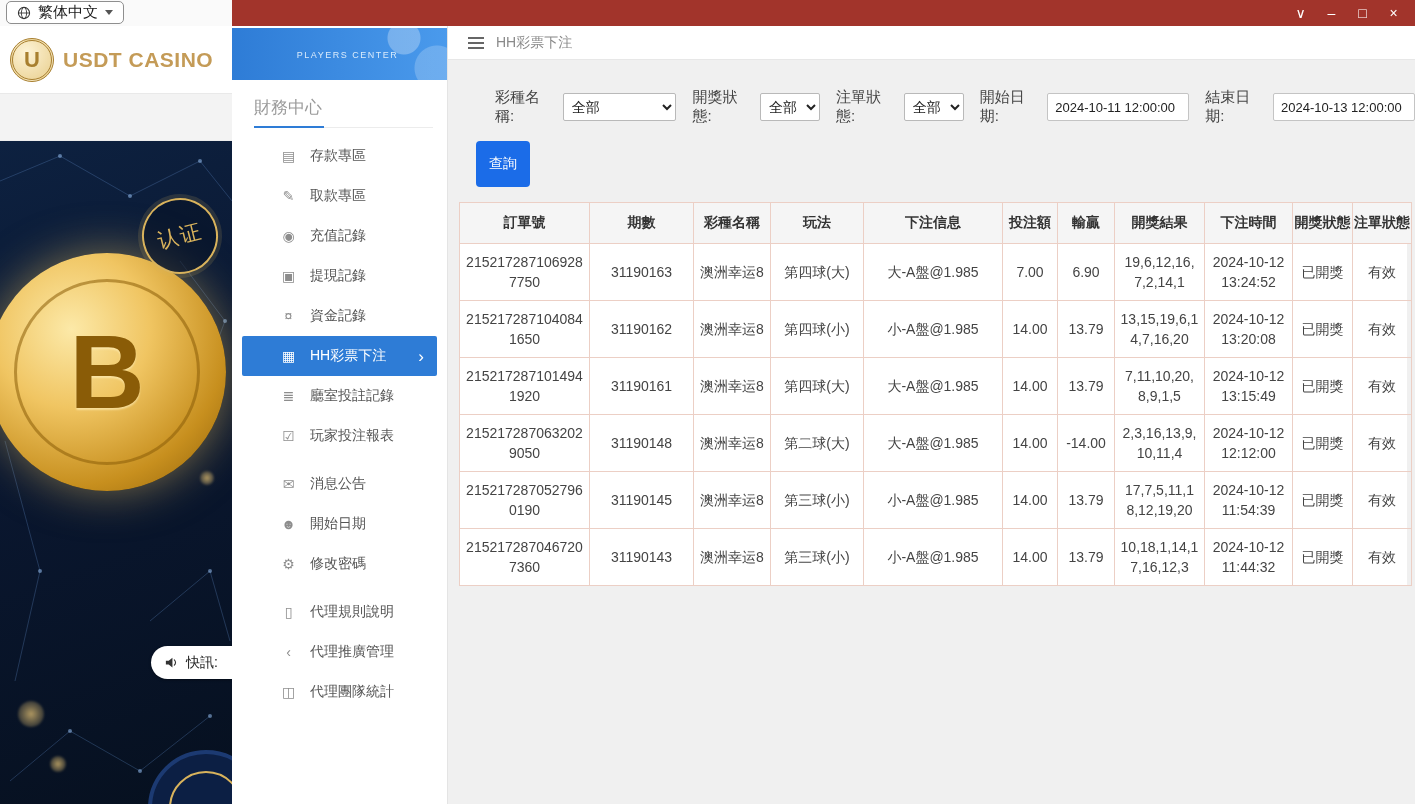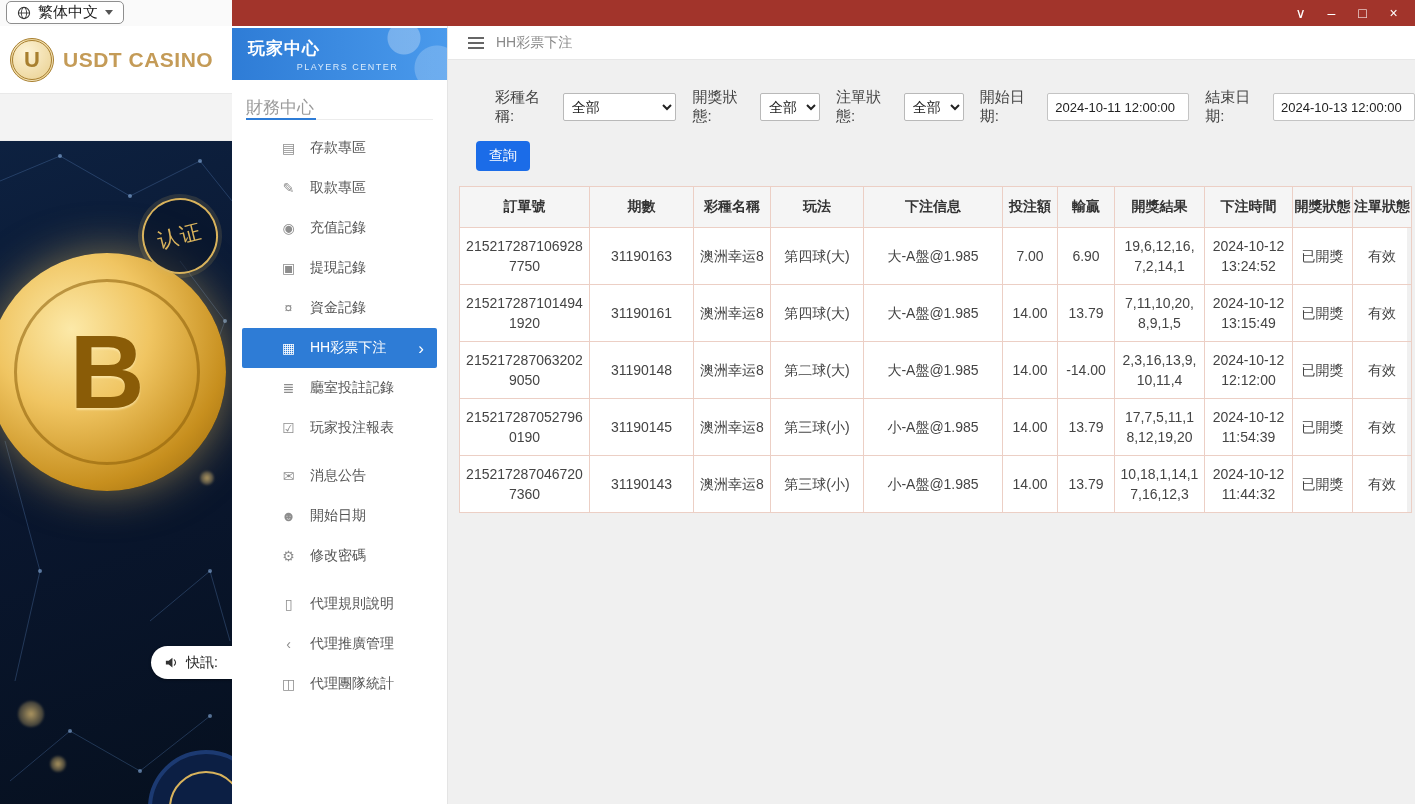--- a/index.html
+++ b/index.html
@@ -51,21 +51,21 @@
   
   .sidebar { position:absolute; top:26px; left:232px; width:216px; bottom:0; background:#fff; overflow:hidden;
     border-right:1px solid #e4e4e4; }
   .sidebar-header { height:52px; margin-top:2px; padding-left:16px; display:flex; flex-direction:column; justify-content:center;
     background:
       radial-gradient(circle at 172px 10px, rgba(255,255,255,.28) 0 16px, rgba(255,255,255,0) 17px),
       radial-gradient(circle at 205px 40px, rgba(255,255,255,.20) 0 22px, rgba(255,255,255,0) 23px),
       linear-gradient(90deg,#2e7cd6,#4a9aec); }
   .sb-title { color:#fff; font-size:17px; font-weight:bold; letter-spacing:1px; }
   .sb-sub { color:#d9ebfc; font-size:9px; letter-spacing:1.5px; margin-top:2px;text-align:center; }
-  .section-title { margin:16px 14px 0 14px; font-size:17px; color:#9a9a9a;
+  .section-title { margin:16px 14px 0 22px; padding-bottom:8px; font-size:17px; color:#9a9a9a;
     border-bottom:1px solid #ececec; position:relative; }
   .section-title::after { content:""; position:absolute; left:0; bottom:-1px; width:70px; height:2px; background:var(--accent); }
   .menu-item { height:40px; margin:0 10px; display:flex; align-items:center; gap:13px; padding-left:38px;
     font-size:14px; color:#555; position:relative; cursor:pointer; border-radius:2px; }
   .menu-item:first-of-type { margin-top:0; }
   .mi-icon { width:17px; text-align:center; color:#8d8d8d; font-size:14px; }
   .menu-item.active { background:var(--accent); color:#fff; }
   .menu-item.active .mi-icon { color:#fff; }
   .menu-item .chev { position:absolute; right:13px; font-size:17px; color:#fff; line-height:1; }
   .sidebar .first-gap { height:8px; }
@@ -79,21 +79,21 @@
   .filter-panel { margin-top:16px; padding:12px 0 0 28px; }
   .filter-row { display:flex; align-items:center;margin-left:19px; }
   .filter-row label { font-size:15px; color:#444; margin-right:6px; }
   .filter-row label:not(:first-child) { margin-left:16px; }
   .sel { height:28px; border:1px solid #b9b9b9; background:#fff; border-radius:2px; font-size:14px; color:#222; padding:0 4px; font-family:inherit; }
   .sel.wide { width:118px; }
   .sel.small { width:62px; }
   .date-input { height:28px; width:142px; border:1px solid #c4c4c4; border-radius:2px; background:#fff;
     font-size:13px; color:#222; padding:0 7px; font-family:inherit; }
   .search-row { margin-top:15px; }
-  .btn-search { background:#1b6ce8; color:#fff; border:none; border-radius:4px; height:30px; padding:0 13px;
+  .btn-search { background:#1b6ce8; color:#fff; border:none; border-radius:4px; height:46px; padding:0 13px;
     font-size:14px; cursor:pointer; font-family:inherit; }
 
   .table-wrap { margin:15px 8px 0 11px; background:#fff; }
   table { border-collapse:collapse; width:952px; table-layout:fixed; }
   th, td { border:1px solid var(--tborder); text-align:center; vertical-align:middle; word-break:break-all; }
   th { height:41px; background:#f5f5f5; font-size:14px; font-weight:bold; color:#333; padding:2px 1px; }
   td { height:57px; font-size:14px; color:#444; padding:4px 5px; line-height:1.45; }
 </style>
 </head>
 <body>
@@ -168,21 +168,20 @@
       <span>快訊:</span>
     </div>
     <div class="bottom-emblem">
       <div class="bottom-emblem-inner"></div>
     </div>
   </div>
 </div>
 
 <div class="sidebar">
   <div class="sidebar-header">
-    <div class="sb-title">玩家中心</div>
     <div class="sb-sub">PLAYERS CENTER</div>
   </div>
   <div>
       <div class="section-title">財務中心</div>
       <div class="first-gap"></div>
       <div class="menu-item">
         <span class="mi-icon">▤</span>
         <span>存款專區</span>
       </div>
       <div class="menu-item">
@@ -311,20 +310,33 @@
             <td>第四球(大)</td>
             <td>大-A盤@1.985</td>
             <td>7.00</td>
             <td>6.90</td>
             <td>19,6,12,16,7,2,14,1</td>
             <td>2024-10-12 13:24:52</td>
             <td>已開獎</td>
             <td>有效</td>
           </tr>
           <tr>
+            <td>2152172871040841650</td>
+            <td>31190162</td>
+            <td>澳洲幸运8</td>
+            <td>第四球(小)</td>
+            <td>小-A盤@1.985</td>
+            <td>14.00</td>
+            <td>13.79</td>
+            <td>13,15,19,6,14,7,16,20</td>
+            <td>2024-10-12 13:20:08</td>
+            <td>已開獎</td>
+            <td>有效</td>
+          </tr>
+          <tr>
             <td>2152172871014941920</td>
             <td>31190161</td>
             <td>澳洲幸运8</td>
             <td>第四球(大)</td>
             <td>大-A盤@1.985</td>
             <td>14.00</td>
             <td>13.79</td>
             <td>7,11,10,20,8,9,1,5</td>
             <td>2024-10-12 13:15:49</td>
             <td>已開獎</td>

